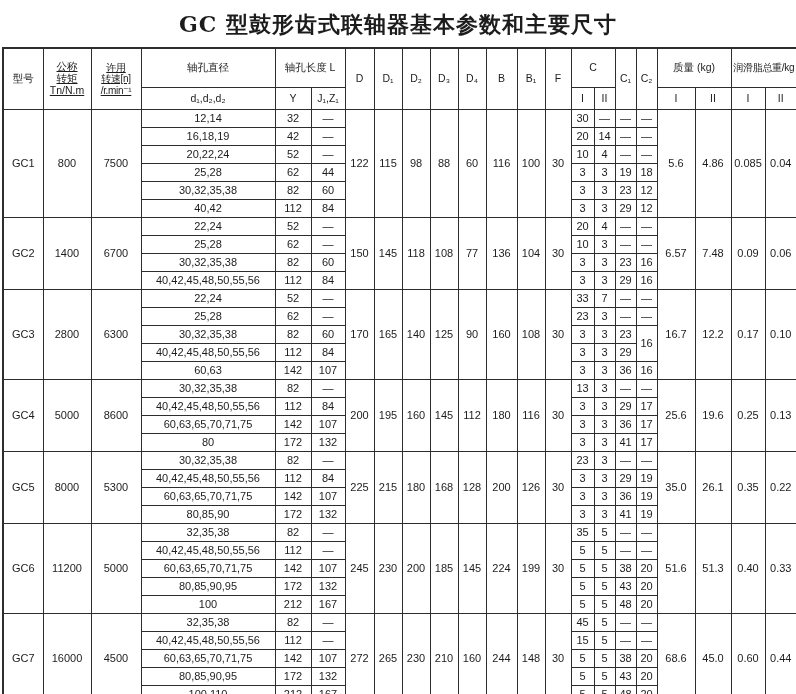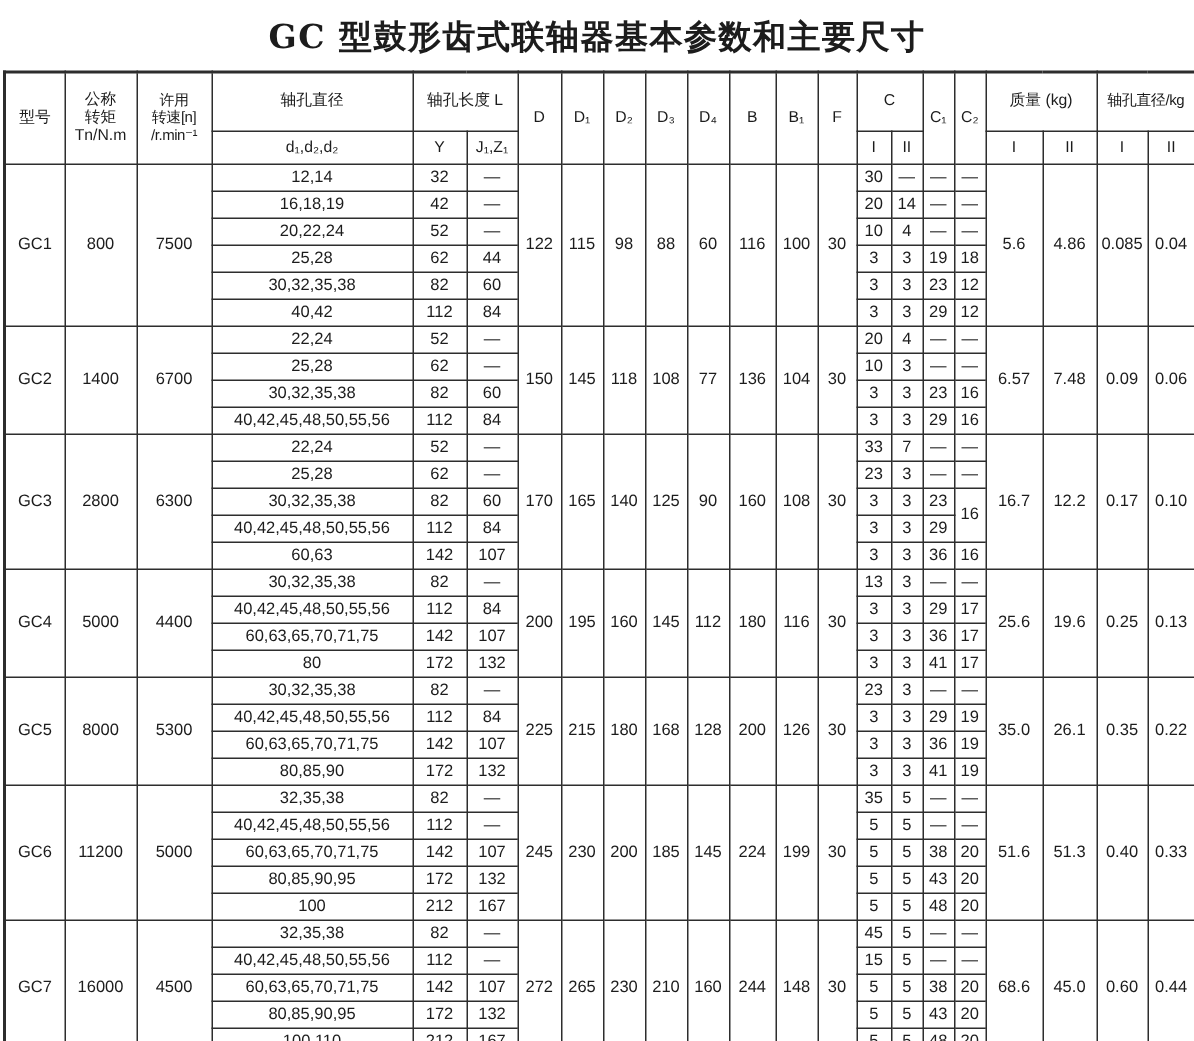--- a/index.html
+++ b/index.html
@@ -23,21 +23,21 @@
   th,td{
     border:1px solid #2d2d2d;
     text-align:center;vertical-align:middle;
     padding:0 1px;line-height:1.12;
     overflow:hidden;white-space:nowrap;
   }
   thead th{font-size:10.5px;font-weight:normal;}
   td{font-size:11px;height:17px;}
   .h-top{height:38px;}
   .h-sub{height:21px;}
-  .multiline{white-space:pre-line;}
+  .multiline{white-space:pre-line;text-decoration:underline;}
   .tight{font-size:10px;letter-spacing:-0.3px;}
 </style>
 </head>
 <body>
 
 <div class="page">
   <div class="title">GC 型鼓形齿式联轴器基本参数和主要尺寸</div>
 
   <table>
     <colgroup>
@@ -80,21 +80,21 @@
         <th rowspan="2" class="h-top">D₂</th>
         <th rowspan="2" class="h-top">D₃</th>
         <th rowspan="2" class="h-top">D₄</th>
         <th rowspan="2" class="h-top">B</th>
         <th rowspan="2" class="h-top">B₁</th>
         <th rowspan="2" class="h-top">F</th>
         <th colspan="2" class="h-top">C</th>
         <th rowspan="2" class="h-top">C₁</th>
         <th rowspan="2" class="h-top">C₂</th>
         <th colspan="2" class="h-top">质量 (kg)</th>
-        <th colspan="2" class="h-top tight">轴孔直径/kg</th>
+        <th colspan="2" class="h-top tight">润滑脂总重/kg</th>
       </tr>
       <tr>
         <th class="h-sub">d₁,d₂,d₂</th>
         <th class="h-sub">Y</th>
         <th class="h-sub">J₁,Z₁</th>
         <th class="h-sub">I</th>
         <th class="h-sub">II</th>
         <th class="h-sub">I</th>
         <th class="h-sub">II</th>
         <th class="h-sub">I</th>
@@ -277,21 +277,21 @@
           <td>142</td>
           <td>107</td>
           <td>3</td>
           <td>3</td>
           <td>36</td>
           <td>16</td>
         </tr>
         <tr>
           <td rowspan="4">GC4</td>
           <td rowspan="4">5000</td>
-          <td rowspan="4">4400</td>
+          <td rowspan="4">8600</td>
           <td>30,32,35,38</td>
           <td>82</td>
           <td>—</td>
           <td rowspan="4">200</td>
           <td rowspan="4">195</td>
           <td rowspan="4">160</td>
           <td rowspan="4">145</td>
           <td rowspan="4">112</td>
           <td rowspan="4">180</td>
           <td rowspan="4">116</td>

